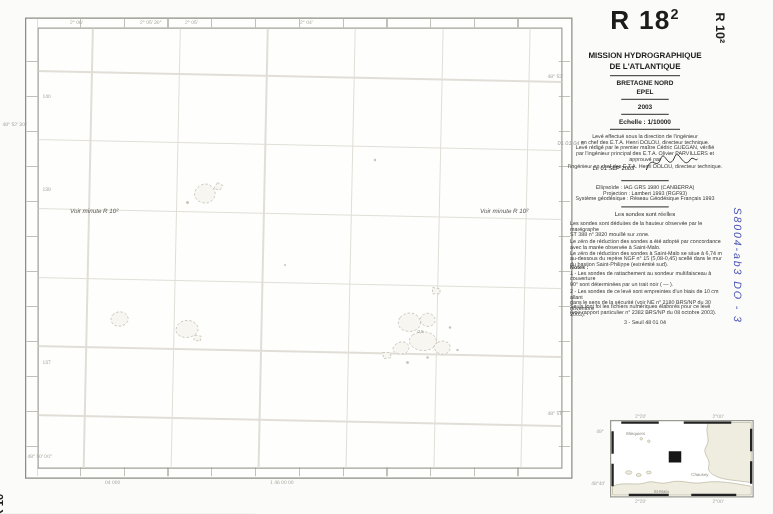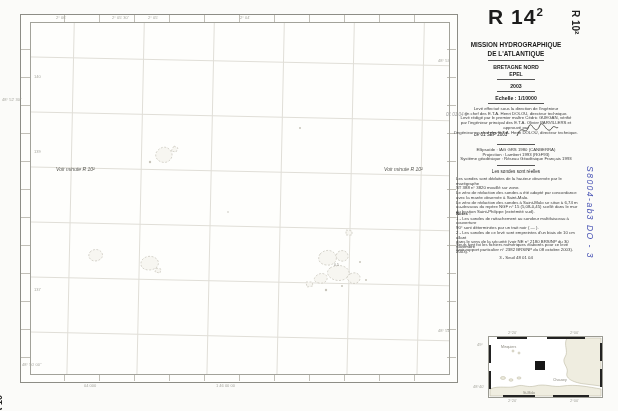--- a/index.html
+++ b/index.html
@@ -96,21 +96,21 @@
   <div class="abs edge-label" style="left:22px;top:362px;">48° 50' 00''</div>
 
   <div class="abs vtext b" style="left:570px;top:10px;font-size:10px;color:#222;">R 10²</div>
   <div class="abs b" style="left:4px;top:404px;font-size:9px;color:#222;transform:rotate(-90deg);transform-origin:left bottom;white-space:nowrap;">R 10²</div>
 
   <div class="abs vtext hand" style="left:585px;top:166px;">S8004-ab3 DO - 3</div>
 
   <div class="abs i" style="left:446px;top:112px;font-size:4.5px;color:#999;">01 01 04 3</div>
 
   <div class="abs panel">
-    <div class="blk c" style="top:5px;font-size:21px;font-weight:bold;letter-spacing:1px;"><span>R 14</span><sup class="exp">2</sup></div>
+    <div class="blk c" style="top:5px;font-size:21px;font-weight:bold;letter-spacing:1px;"><span>R 18</span><sup class="exp">2</sup></div>
 
     <div class="blk c b t6" style="top:41px;">MISSION HYDROGRAPHIQUE</div>
     <div class="blk c b t6" style="top:50px;">DE L'ATLANTIQUE</div>
     <div class="blk" style="top:60px;">
         <div class="rule"></div>
       </div>
 
     <div class="blk c b t5" style="top:64px;">BRETAGNE NORD</div>
     <div class="blk c b t5" style="top:71px;">EPEL</div>
     <div class="blk" style="top:79px;">

